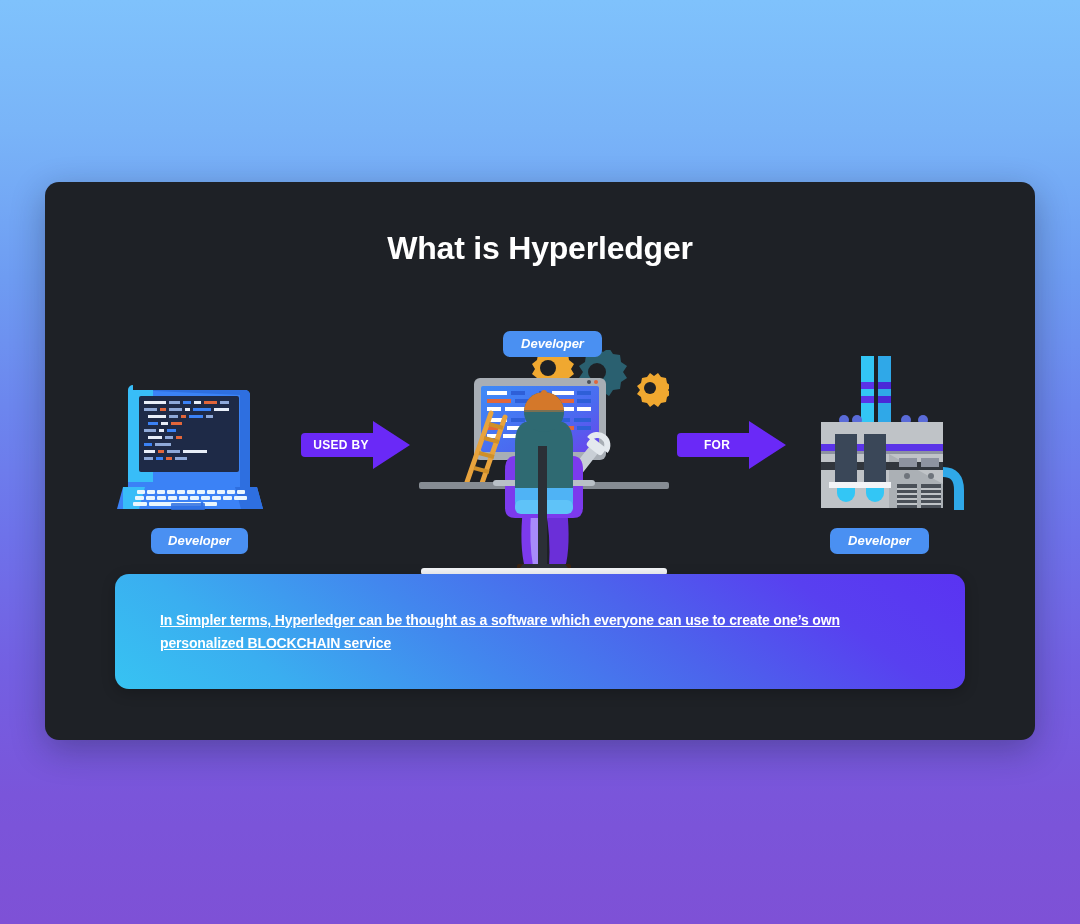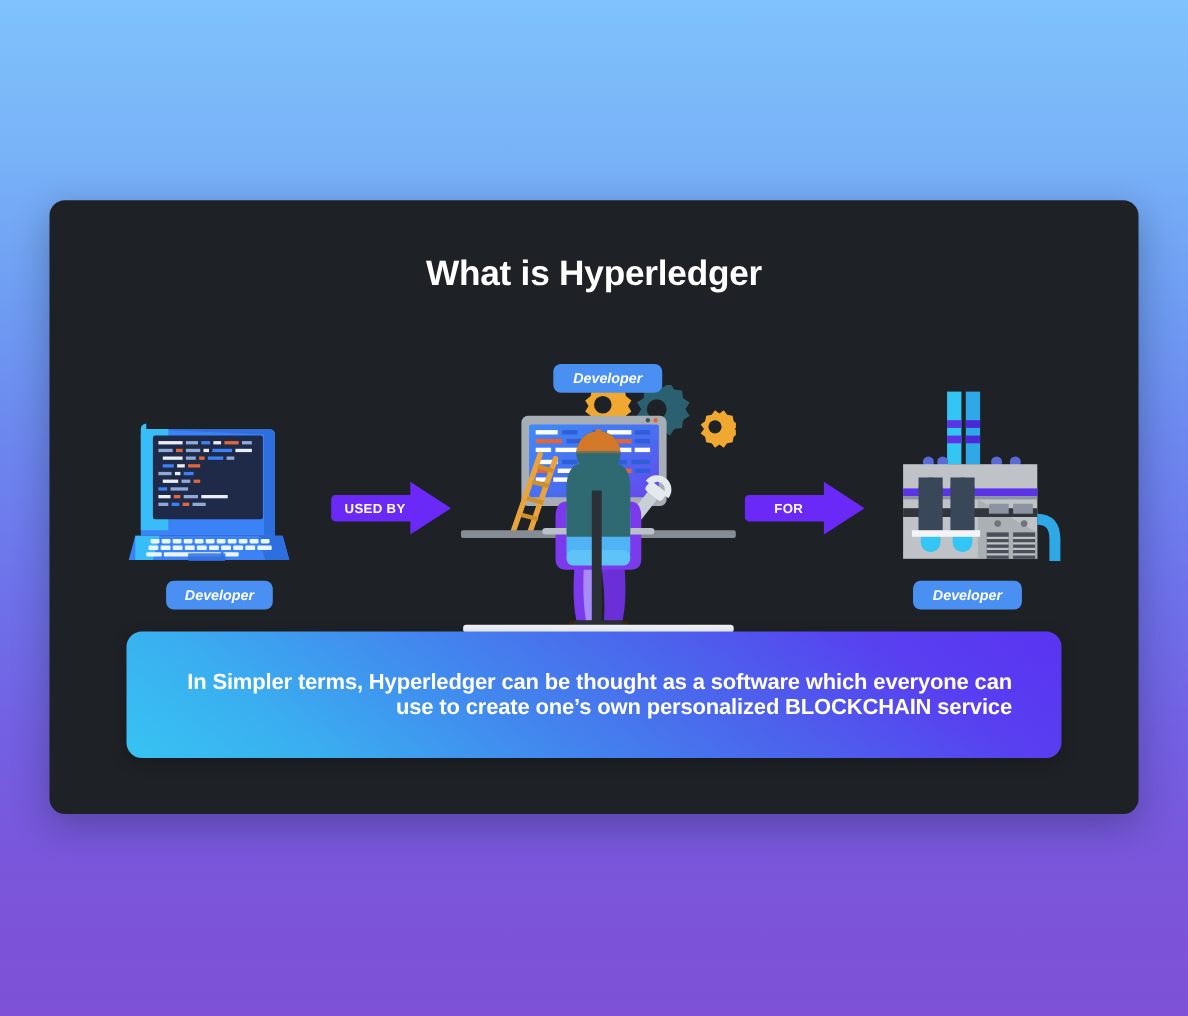--- a/index.html
+++ b/index.html
@@ -56,21 +56,21 @@
     font-style: italic;
   }
   .pill-developer { left: 458px; top: 149px; width: 99px; }
   .pill-software  { left: 106px; top: 346px; width: 97px; }
   .pill-industries{ left: 785px; top: 346px; width: 99px; }
 
   
   .arrow {
     position: absolute;
     width: 113px; height: 56px;
-    top: 252px;
+    top: 235px;
   }
   .arrow-used-by { left: 256px; }
   .arrow-for     { left: 632px; }
   .arrow svg { display: block; width: 113px; height: 56px; }
   .arrow-label {
     position: absolute;
     left: 0; top: 0;
     width: 80px; height: 56px;
     display: flex; align-items: center; justify-content: center;
     color: #FFFFFF;
@@ -97,26 +97,27 @@
         #3AAEF0 18%,
         #4287EE 40%,
         #4C63EC 62%,
         #5840F0 82%,
         #5A33F2 100%);
     display: flex; align-items: center; justify-content: center;
     box-shadow: 0 4px 14px rgba(0,0,0,0.22);
   }
   .caption-text {
     width: 760px;
-    text-align: right;
+    text-align: left;
     color: #FFFFFF;
-    font-size: 20px;
+    font-size: 14px;
     font-weight: bold;
     line-height: 23px;
     letter-spacing: -0.15px;
+    text-decoration: underline;
   }
 </style>
 </head>
 <body>
 
 <div class="card">
 
   <div class="card-title">What is Hyperledger</div>
 
   <div class="illus illus-laptop">

